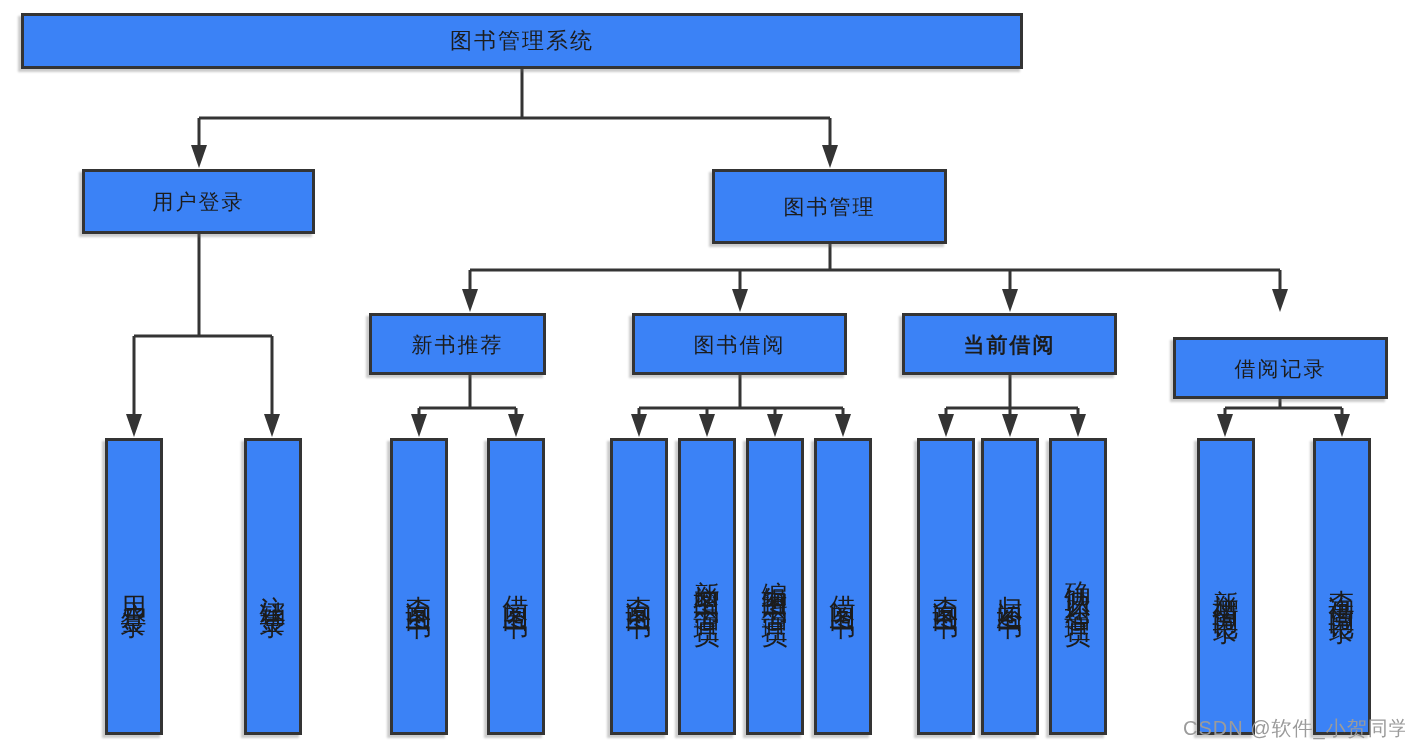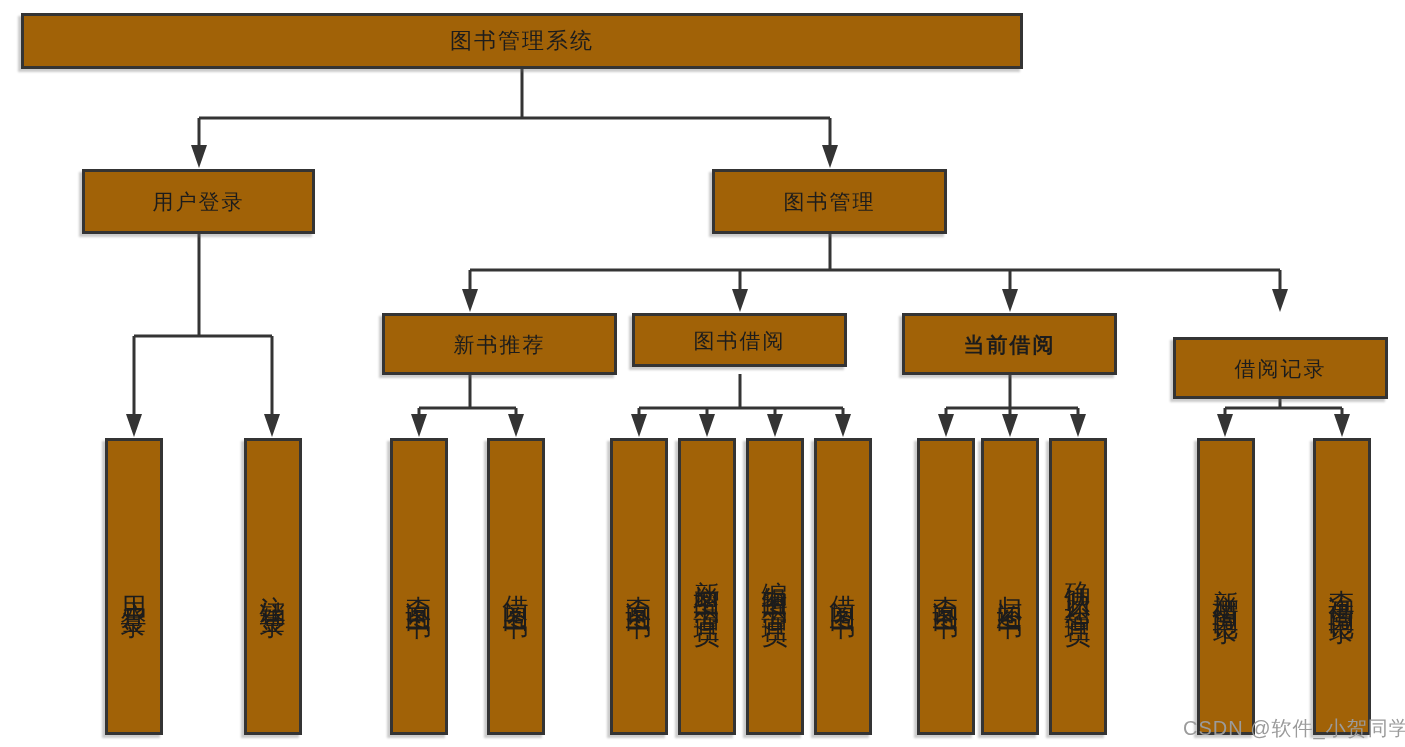--- a/index.html
+++ b/index.html
@@ -17,21 +17,21 @@
   }
   #wires {
     position: absolute;
     left: 0;
     top: 0;
     z-index: 0;
   }
   .node {
     position: absolute;
     box-sizing: border-box;
-    background: #a16207;
+    background: #3b82f6;
     border: 3px solid #343434;
     color: #1c1c1c;
     display: flex;
     align-items: center;
     justify-content: center;
     text-align: center;
     z-index: 1;
     box-shadow: -3px 3px 2px rgba(110,110,110,0.35);
   }
   .hnode {
@@ -103,24 +103,24 @@
       <polygon points="1002,414 1018,414 1010,437"></polygon>
       <polygon points="1070,414 1086,414 1078,437"></polygon>
       <polygon points="1217,414 1233,414 1225,437"></polygon>
       <polygon points="1334,414 1350,414 1342,437"></polygon>
     </g>
   </svg>
 
   <div class="node hnode root" style="left:21px; top:13px; width:1002px; height:56px;">图书管理系统</div>
 
   <div class="node hnode" style="left:82px; top:169px; width:233px; height:65px;">用户登录</div>
-  <div class="node hnode" style="left:712px; top:169px; width:235px; height:65px;">图书管理</div>
+  <div class="node hnode" style="left:712px; top:169px; width:235px; height:75px;">图书管理</div>
 
-  <div class="node hnode" style="left:382px; top:313px; width:235px; height:62px;">新书推荐</div>
-  <div class="node hnode" style="left:632px; top:313px; width:215px; height:54px;">图书借阅</div>
+  <div class="node hnode" style="left:369px; top:313px; width:177px; height:62px;">新书推荐</div>
+  <div class="node hnode" style="left:632px; top:313px; width:215px; height:62px;">图书借阅</div>
   <div class="node hnode" style="left:902px; top:313px; width:215px; height:62px;font-weight:bold;">当前借阅</div>
   <div class="node hnode" style="left:1173px; top:313px; width:215px; height:62px;margin-top:24px;">借阅记录</div>
 
   <div class="node vnode" style="left:105px; top:438px; width:58px; height:297px;">用户登录</div>
   <div class="node vnode" style="left:244px; top:438px; width:58px; height:297px;">注销登录</div>
 
   <div class="node vnode" style="left:390px; top:438px; width:58px; height:297px;">查询图书</div>
   <div class="node vnode" style="left:487px; top:438px; width:58px; height:297px;">借阅图书</div>
 
   <div class="node vnode" style="left:610px; top:438px; width:58px; height:297px;">查询图书</div>

